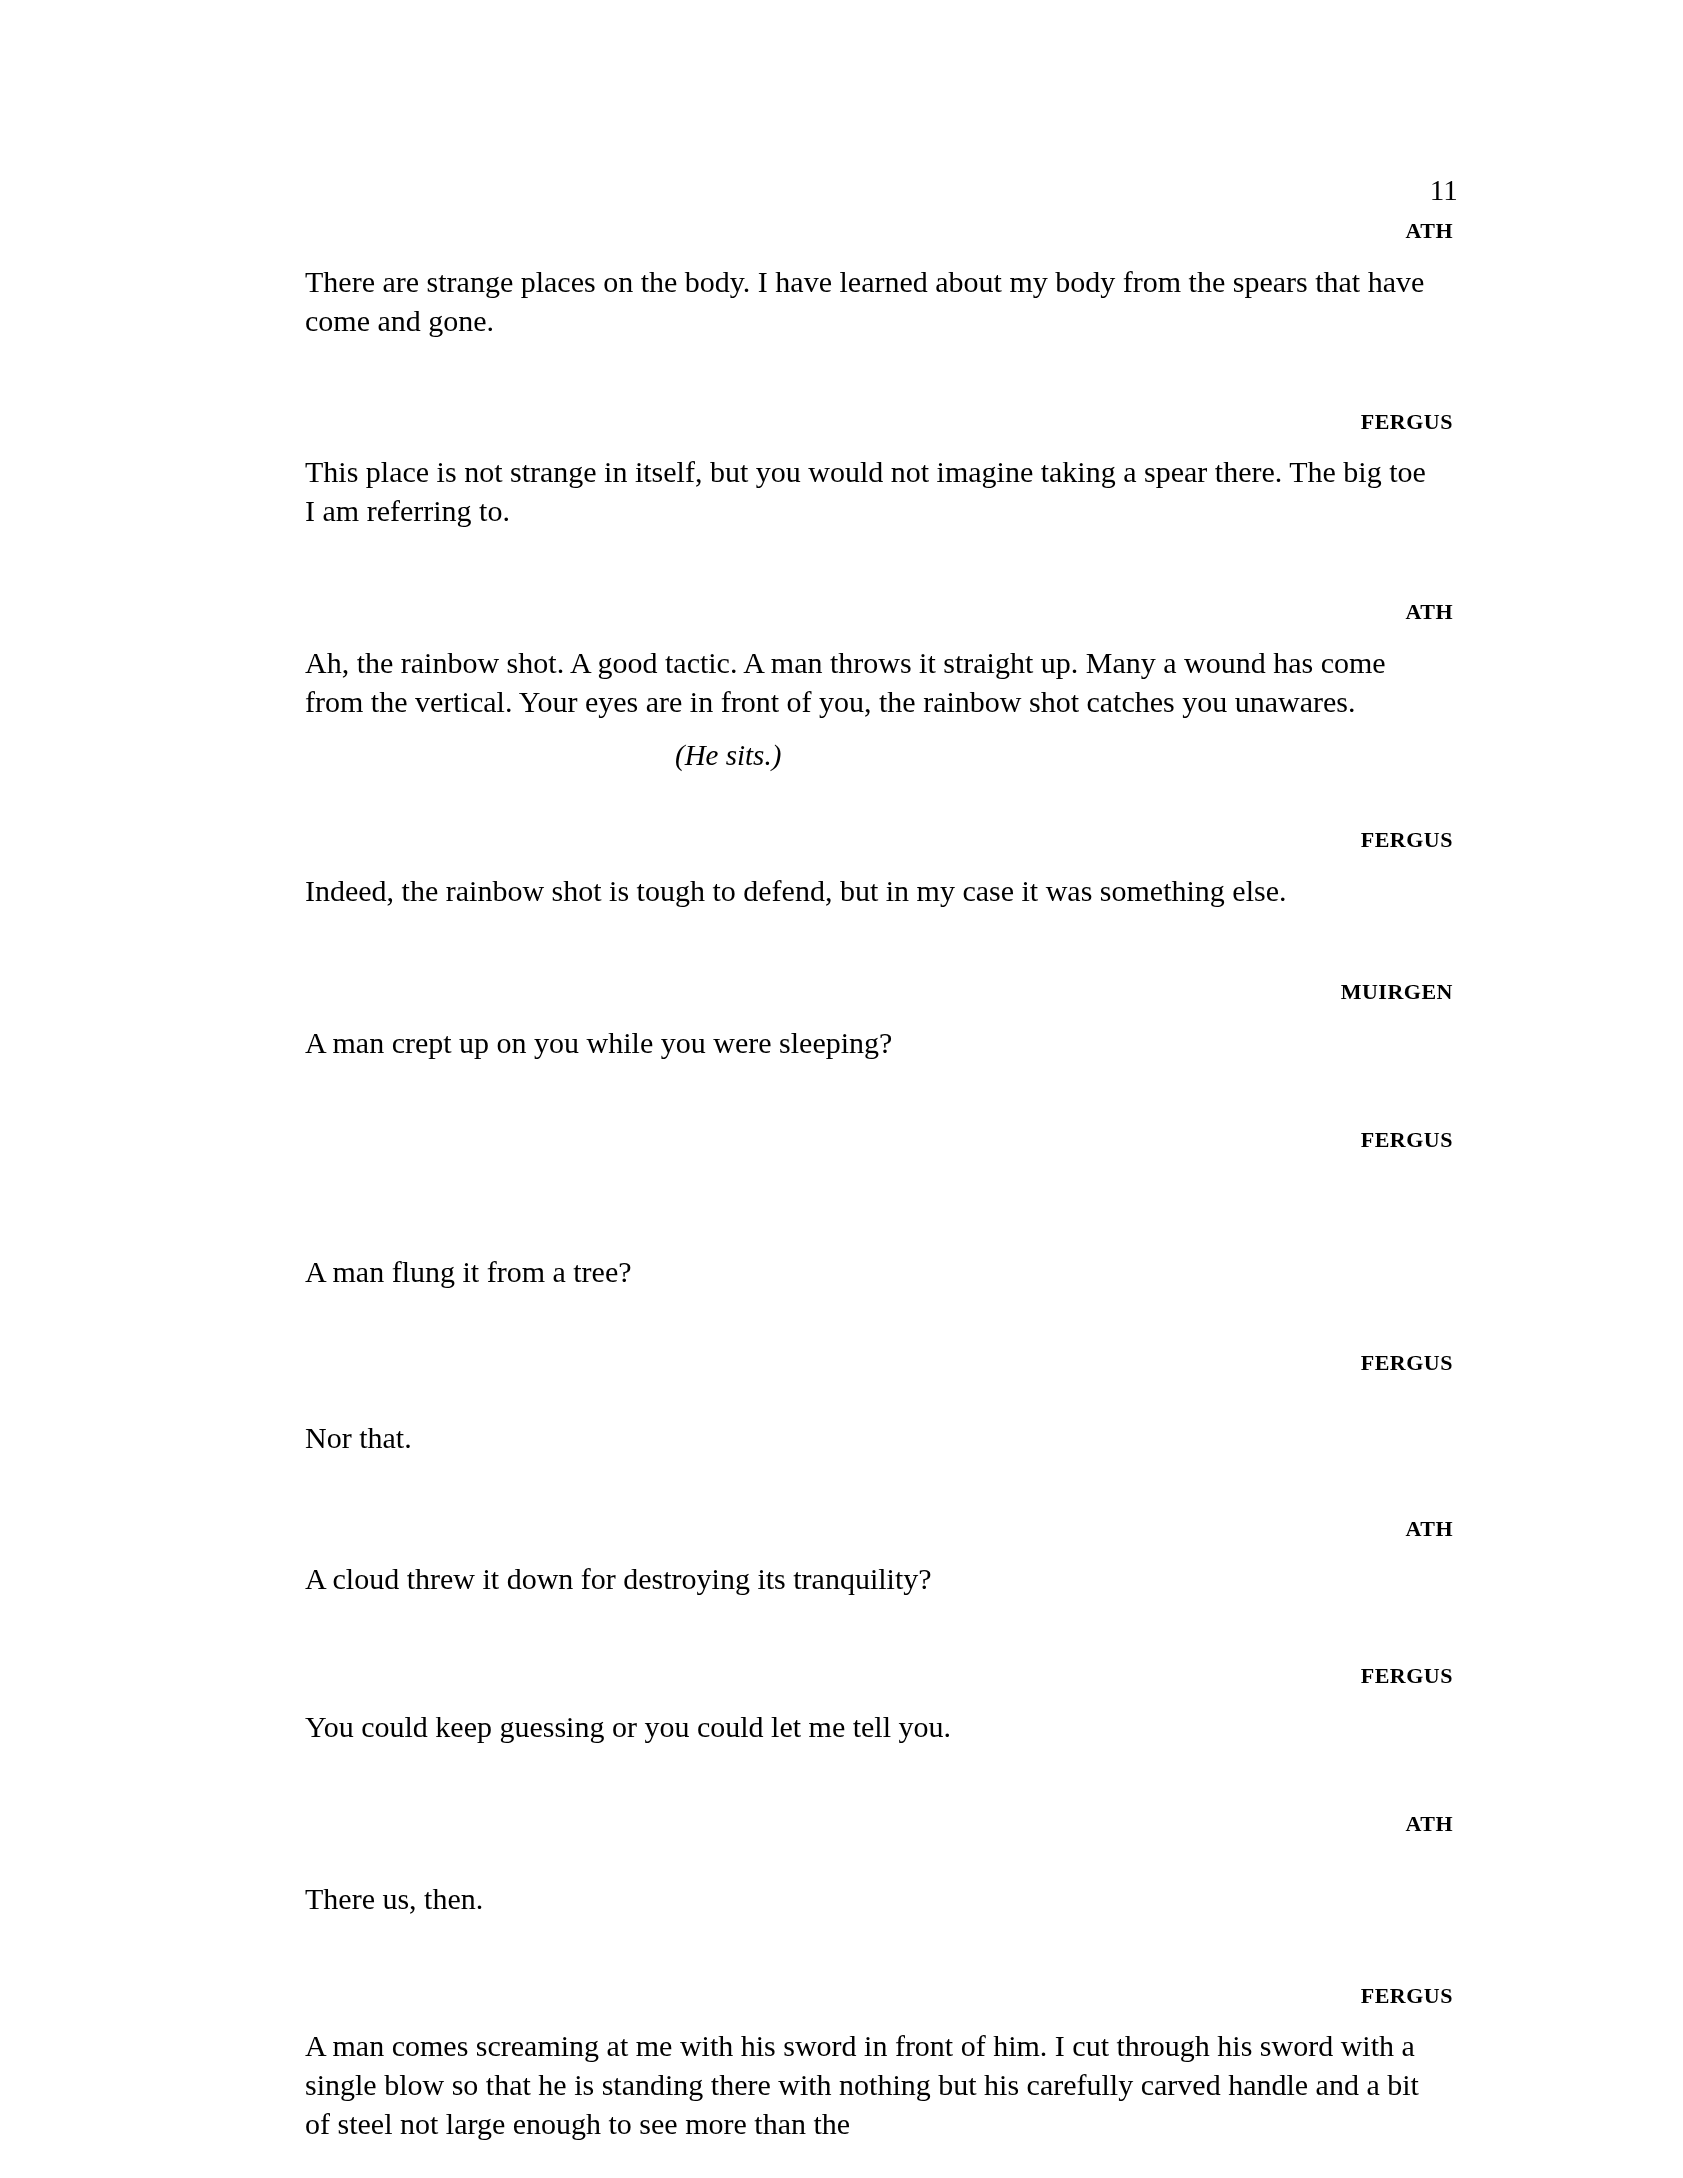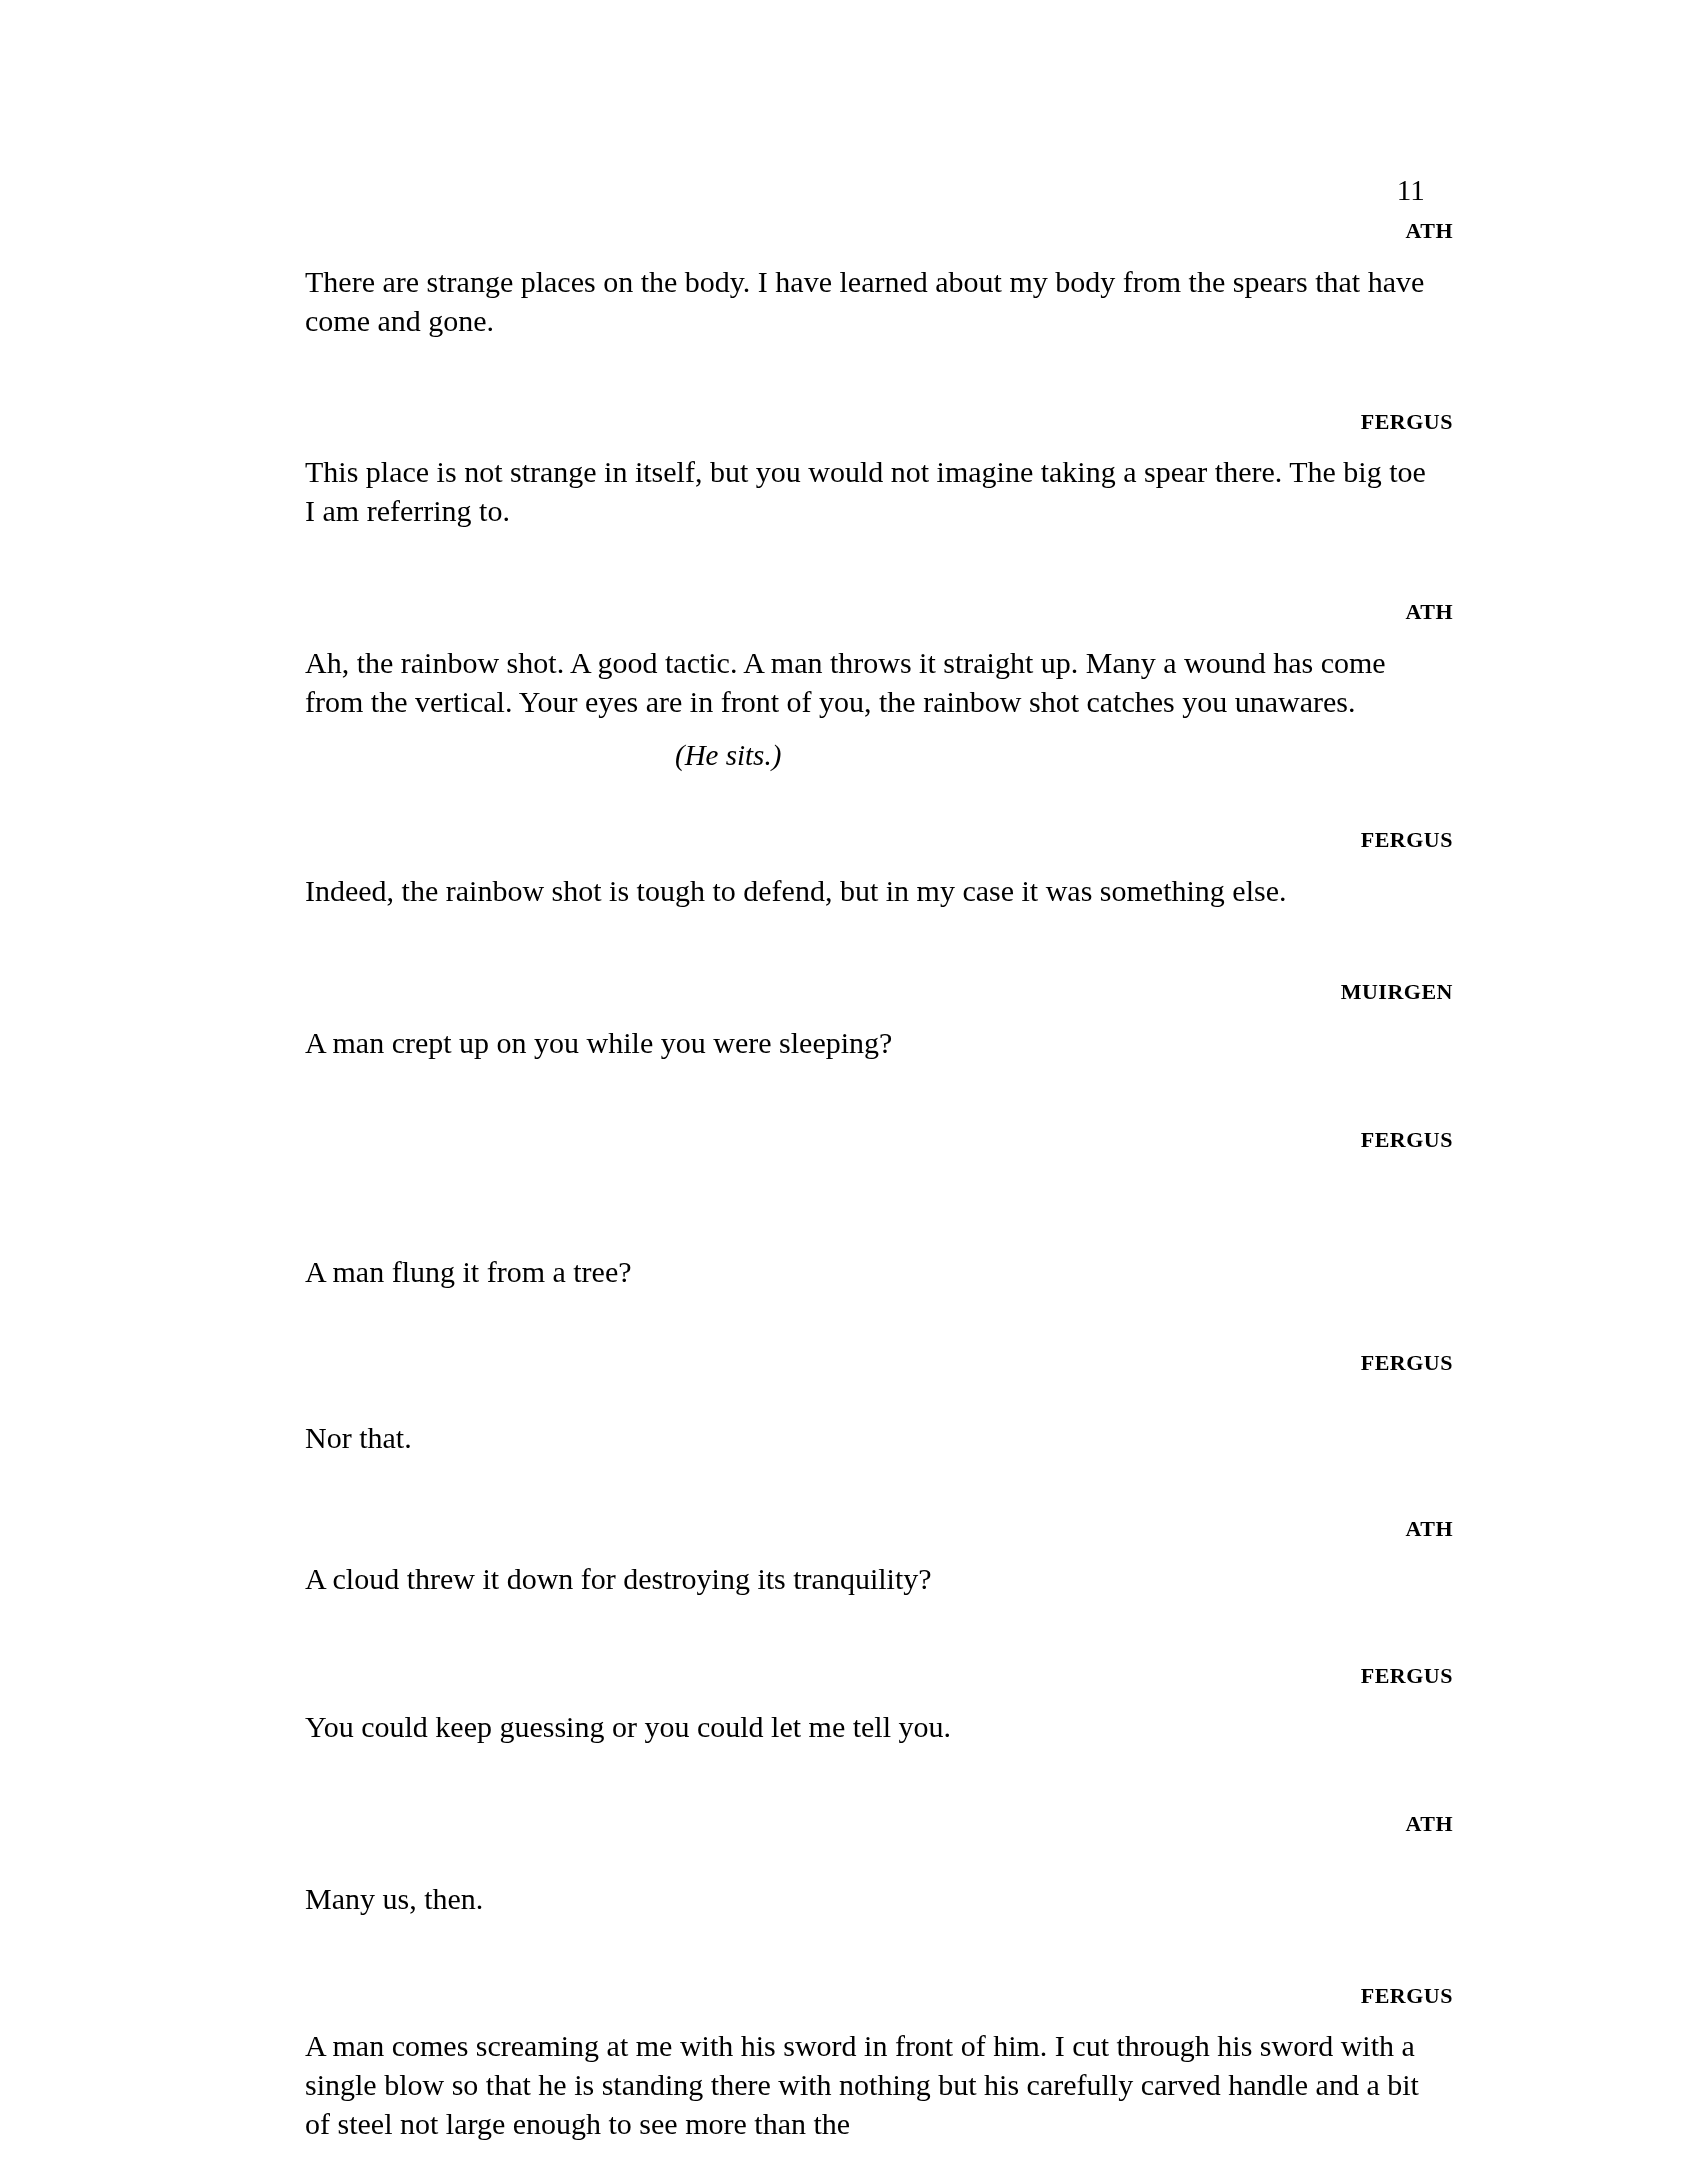--- a/index.html
+++ b/index.html
@@ -17,21 +17,21 @@
   }
   .page {
     position: relative;
     width: 1683px;
     height: 2178px;
     box-sizing: border-box;
   }
   .page-number {
     position: absolute;
     top: 176px;
-    right: 258px;
+    right: 225px;
     font-size: 29px;
     line-height: 1;
     letter-spacing: 0.2px;
   }
   .script-body {
     position: absolute;
     left: 289px;
     top: 213px;
     width: 1168px;
   }
@@ -134,21 +134,21 @@
 
     <div class="speech">
       <div class="character">FERGUS</div>
       <div class="dialogue">You could keep guessing or you could let me tell you.</div>
     </div>
     <div class="gap-l"></div>
 
     <div class="speech">
       <div class="character">ATH</div>
       <div class="gap-s"></div>
-      <div class="dialogue">Many us, then.</div>
+      <div class="dialogue">There us, then.</div>
     </div>
     <div class="gap-l"></div>
 
     <div class="speech">
       <div class="character">FERGUS</div>
       <div class="dialogue">A man comes screaming at me with his sword in front of him. I cut through his sword with a single blow so that he is standing there with nothing but his carefully carved handle and a bit of steel not large enough to see more than the</div>
     </div>
 
   </div>
 </div>

